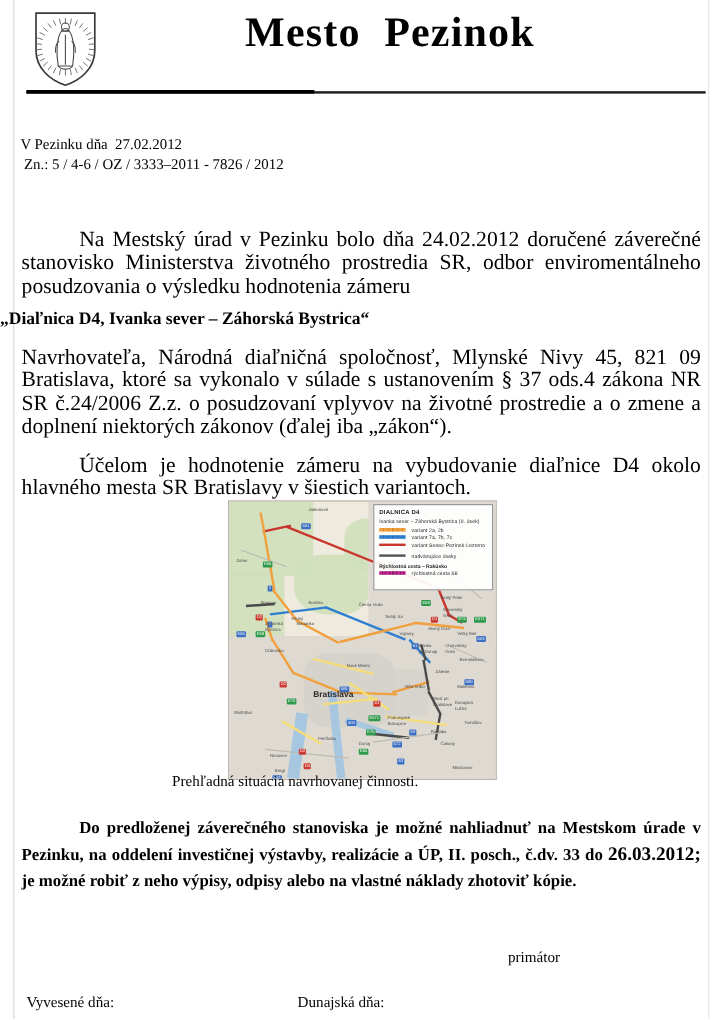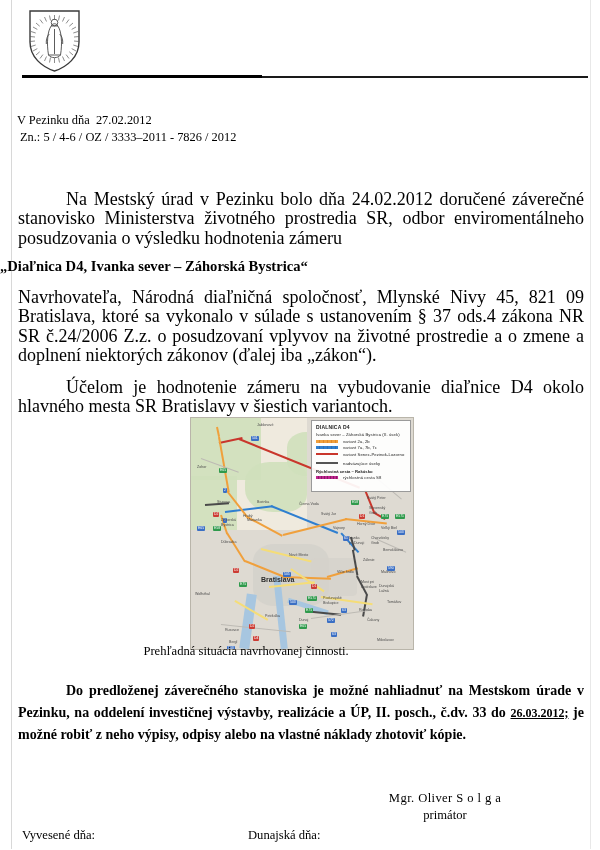--- a/index.html
+++ b/index.html
@@ -229,22 +229,21 @@
 
   
   .p4 {
     top: 680px;
     font-weight: bold;
     font-size: 14px;
     line-height: 21.5px;
     text-indent: 48px;
   }
   .deadline {
-    text-decoration: underline;
-    font-size: 12px;
+    font-size: 16px;
     font-weight: bold;
   }
 
   .signature {
     position: absolute;
     left: 330px; top: 790px;
     width: 230px;
     text-align: center;
     font-size: 12.6px;
     line-height: 17px;
@@ -312,20 +311,21 @@
           <path d="M27.5 20 L27.5 45"></path>
           <path d="M24.2 17 C25.5 14 29.5 14 30.8 17"></path>
           <path d="M22.3 25 C20 27 19 31 19.3 35"></path>
           <path d="M32.7 25 C35 27 36 31 35.7 35"></path>
           <path d="M21.5 46 C24 49.5 31 49.5 33.5 46"></path>
         </g>
       </svg>
     </div>
 
     <div class="title-block">
+      <div class="city-title">Mesto  Pezinok</div>
     </div>
   </div>
 
   <div class="rule-top"></div>
   <div class="rule-top-thick"></div>
 
 
   <div class="place-date">V Pezinku dňa  27.02.2012</div>
   <div class="ref-no">Zn.: 5 / 4-6 / OZ / 3333–2011 - 7826 / 2012</div>
 
@@ -495,21 +495,20 @@
       </div>
 
     </div>
   </div>
 
   <div class="fig-caption">Prehľadná situácia navrhovanej činnosti.</div>
 
   <div class="body-block p4"><span>Do predloženej záverečného stanoviska je možné nahliadnuť na Mestskom úrade v Pezinku, na oddelení investičnej výstavby, realizácie a  ÚP, II. posch., č.dv. 33 do  </span><span class="deadline">26.03.2012;</span><span> je možné robiť z neho výpisy, odpisy alebo na vlastné náklady zhotoviť kópie.</span></div>
 
   <div class="signature">
-    <div class="sig-name">Mgr. Oliver S o l g a</div>
     <div>primátor</div>
   </div>
 
   <div class="footer-fields">
     <span class="ff-posted">Vyvesené dňa:</span>
     <span class="ff-removed">Dunajská dňa:</span>
   </div>
 
 </div>
 

